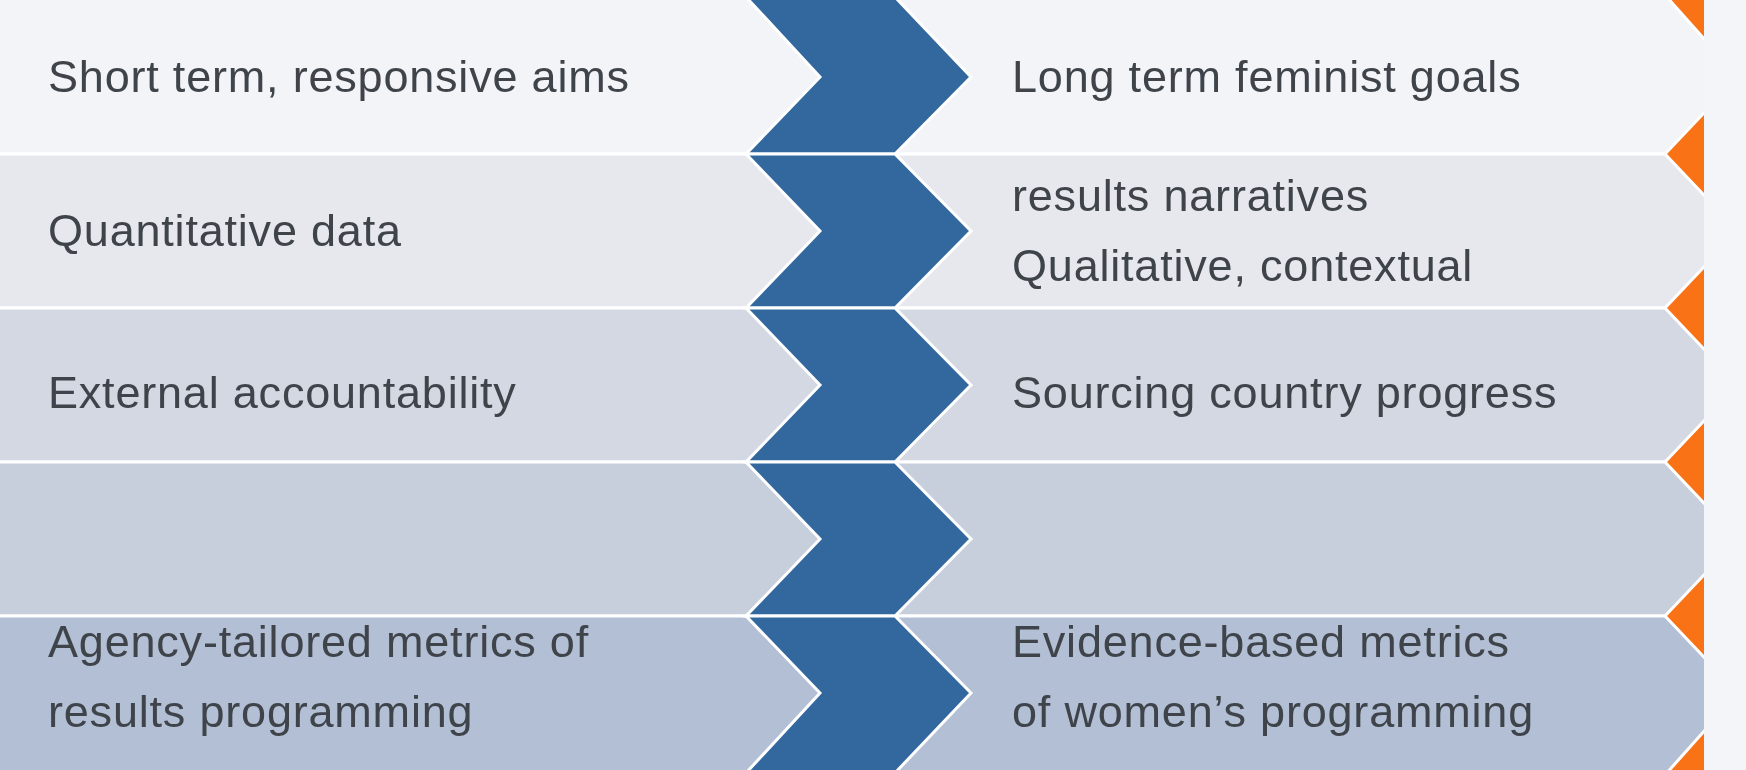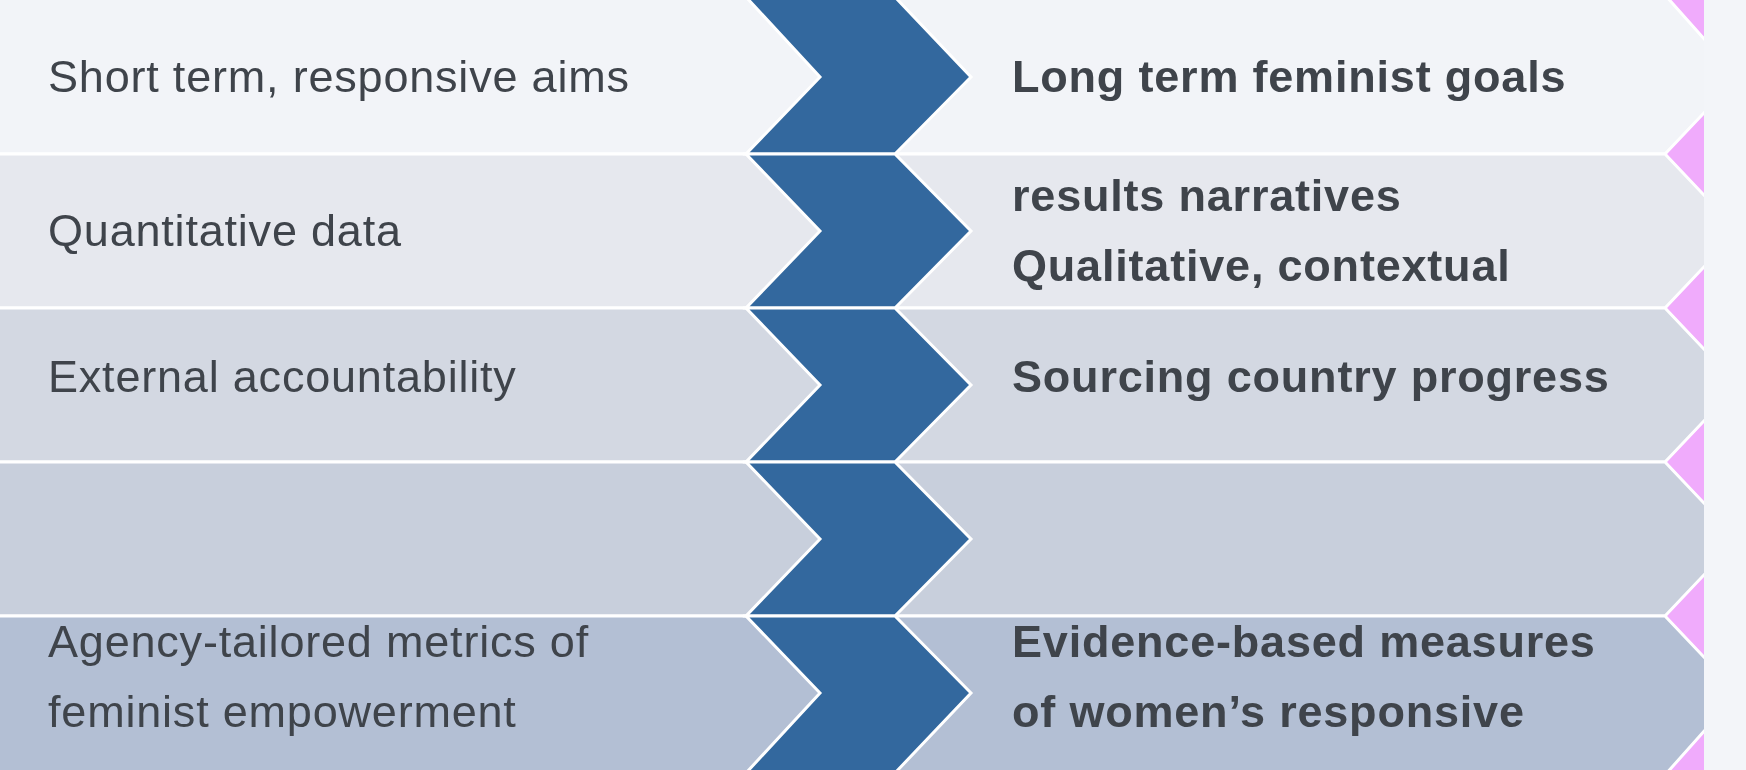--- a/index.html
+++ b/index.html
@@ -6,21 +6,21 @@
     margin: 0;
     padding: 0;
     background: #F3F5F9;
     font-family: "Liberation Sans", sans-serif;
   }
   .canvas {
     position: relative;
     width: 1704px;
     height: 770px;
     overflow: hidden;
-    background: #f0abfc;
+    background: #f97316;
   }
   .shapes {
     position: absolute;
     inset: 0;
     display: block;
   }
   .text-layer {
     position: absolute;
     inset: 0;
   }
@@ -31,24 +31,24 @@
     justify-content: center;
     align-items: flex-start;
     height: 154px;
     color: #3F444B;
     font-size: 45px;
     line-height: 70px;
     letter-spacing: 0.8px;
     font-weight: 400;
   }
   .row-text.left-col  { left: 48px; }
-  .row-text.right-col { left: 1012px; font-weight: bold; }
+  .row-text.right-col { left: 1012px; }
   .r1 { top: 0; }
   .r2 { top: 154px; }
-  .r3 { top: 300px; }
+  .r3 { top: 316px; }
   .r4 { top: 462px; }
   .r5 { top: 600px; }
   .label-line {
     display: block;
     white-space: nowrap;
   }
 </style>
 </head>
 <body>
 
@@ -98,21 +98,21 @@
       <span class="label-line"></span>
     </div>
     <div class="row-text right-col r3">
       <span class="label-line">Sourcing country progress</span>
       <span class="label-line"></span>
     </div>
 
 
     <div class="row-text left-col r5">
       <span class="label-line">Agency-tailored metrics of</span>
-      <span class="label-line">feminist empowerment</span>
+      <span class="label-line">results programming</span>
     </div>
     <div class="row-text right-col r5">
-      <span class="label-line">Evidence-based measures</span>
-      <span class="label-line">of women’s responsive</span>
+      <span class="label-line">Evidence-based metrics</span>
+      <span class="label-line">of women’s programming</span>
     </div>
 
   </div>
 </div>
 
 </body></html>

